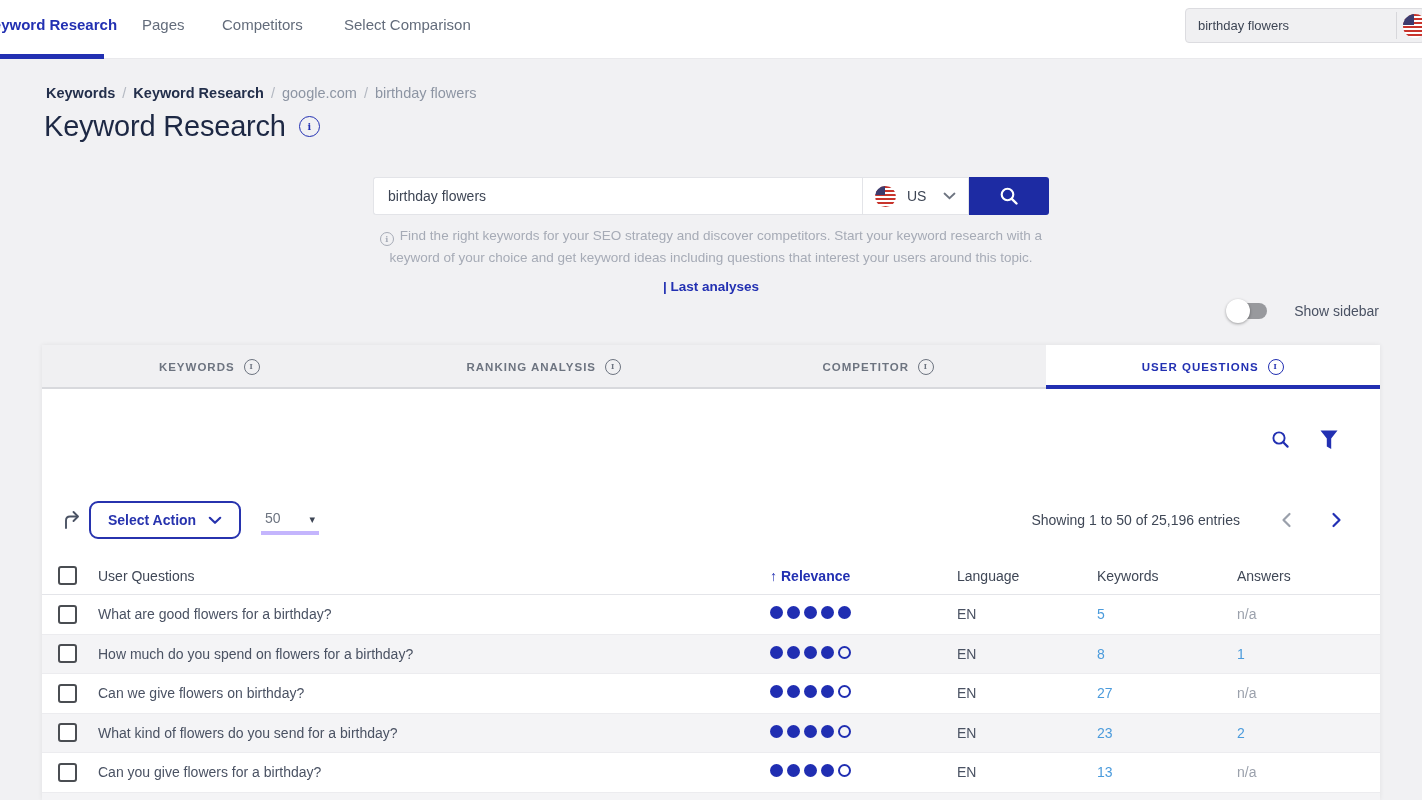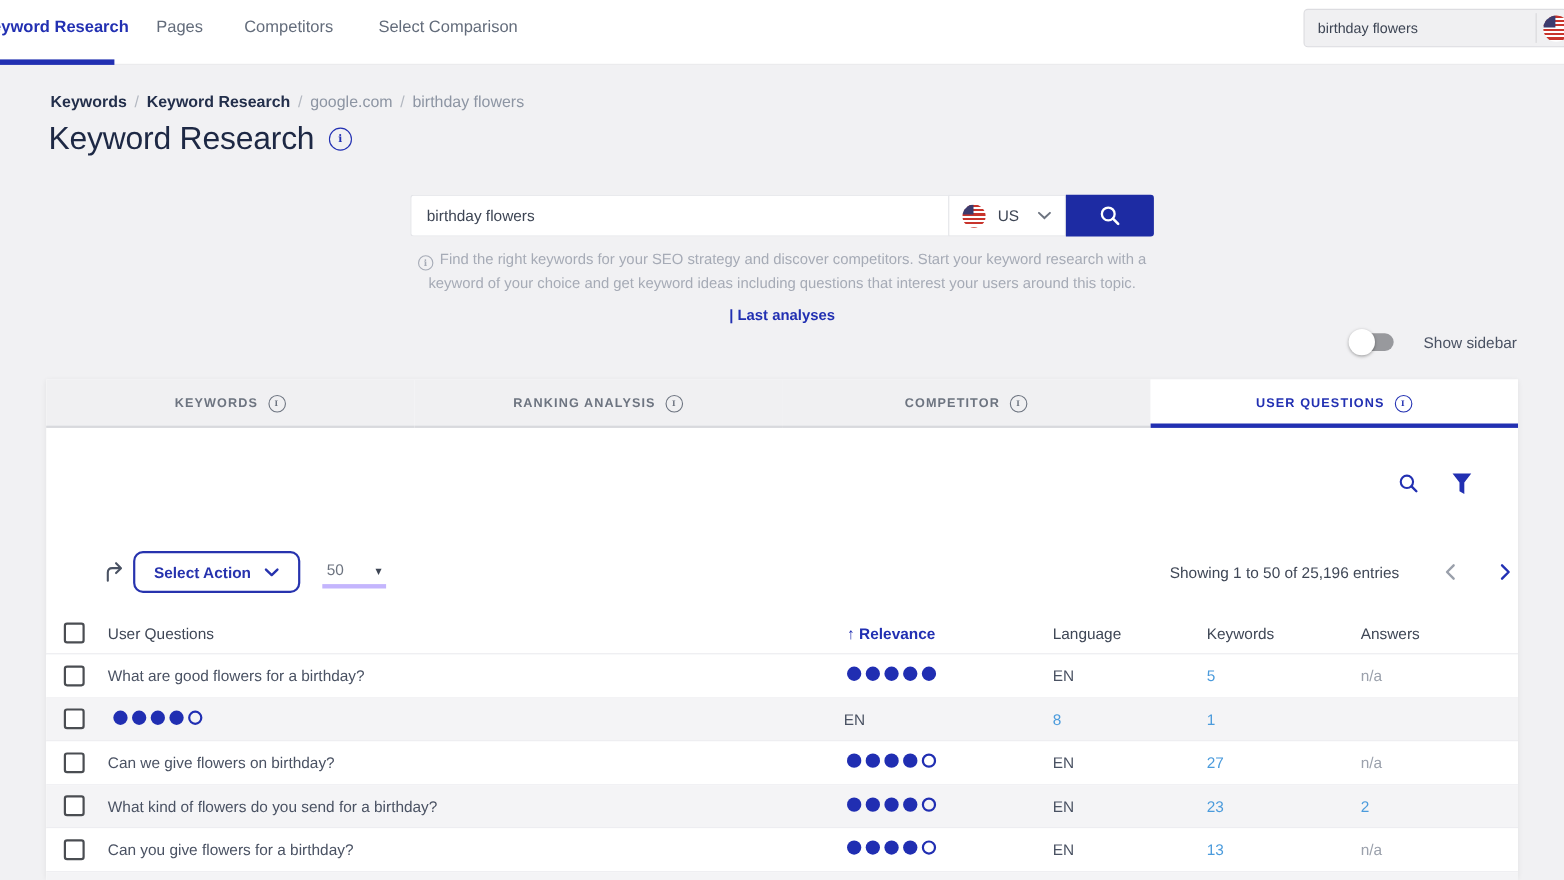--- a/index.html
+++ b/index.html
@@ -56,21 +56,21 @@
   .card { position:absolute; left:42px; top:345px; width:1338px; height:455px; background:#fff; box-shadow:0 0 5px rgba(0,0,0,0.07); }
   .tabs { display:flex; height:44px; }
   .tab { flex:1; position:relative; background:#f0f0f2; display:flex; align-items:center; justify-content:center; gap:9px; font-size:11.5px; font-weight:600; letter-spacing:1px; color:#6d7480; cursor:pointer; text-transform:uppercase; }
   .tab::after { content:""; position:absolute; left:0; right:0; bottom:0; height:2px; background:#d8d9dd; }
   .tab.active { background:#fff; color:#2230b2; }
   .tab.active::after { height:4px; background:#2230b2; }
 
   .panel-icons { position:absolute; top:84px; right:42px; display:flex; align-items:center; gap:29px; }
   .panel-icons svg { cursor:pointer; }
 
-  .action-row { position:absolute; left:0; top:155px; width:100%; height:40px;margin-left:32px; }
+  .action-row { position:absolute; left:0; top:155px; width:100%; height:40px; }
   .export-icon { position:absolute; left:18px; top:7px; cursor:pointer; }
   .select-action-btn { position:absolute; left:47px; top:1px; height:38px; background:#fff; border:2px solid #2733ae; border-radius:9px; color:#2733ae; font-size:14px; font-weight:600; font-family:inherit; display:flex; align-items:center; gap:12px; padding:0 17px; cursor:pointer; }
   .page-size { position:absolute; left:219px; top:4px; width:58px; height:31px; border-bottom:4px solid #c4b5fd; display:flex; align-items:flex-end; justify-content:space-between; padding:0 4px 5px 4px; font-size:14px; color:#6d7480; cursor:pointer; }
   .page-size .caret::after { content:"▾"; font-size:11px; color:#3d4554; }
   .pager-zone { position:absolute; right:34px; top:0; height:40px; display:flex; align-items:center; }
   .showing { font-size:14px; color:#3f4756; }
   .page-btn { width:20px; height:24px; display:flex; align-items:center; justify-content:center; cursor:pointer; }
   .page-btn.prev { margin-left:36px; }
   .page-btn.next { margin-left:30px; }
 
@@ -240,20 +240,21 @@
               </span></div>
     <div class="c-lang">EN</div>
     <div class="c-kw"><span class="linkblue">5</span></div>
     <div class="c-ans"><span class="muted">n/a</span></div>
   </div>
 
   <div class="trow alt">
     <div class="c-check">
               <span class="checkbox"></span>
             </div>
+    <div class="c-q">How much do you spend on flowers for a birthday?</div>
     <div class="c-rel"><span class="dots">
                 <span class="dot"></span>
                 <span class="dot"></span>
                 <span class="dot"></span>
                 <span class="dot"></span>
                 <span class="dot open"></span>
               </span></div>
     <div class="c-lang">EN</div>
     <div class="c-kw"><span class="linkblue">8</span></div>
     <div class="c-ans"><span class="linkblue">1</span></div>

